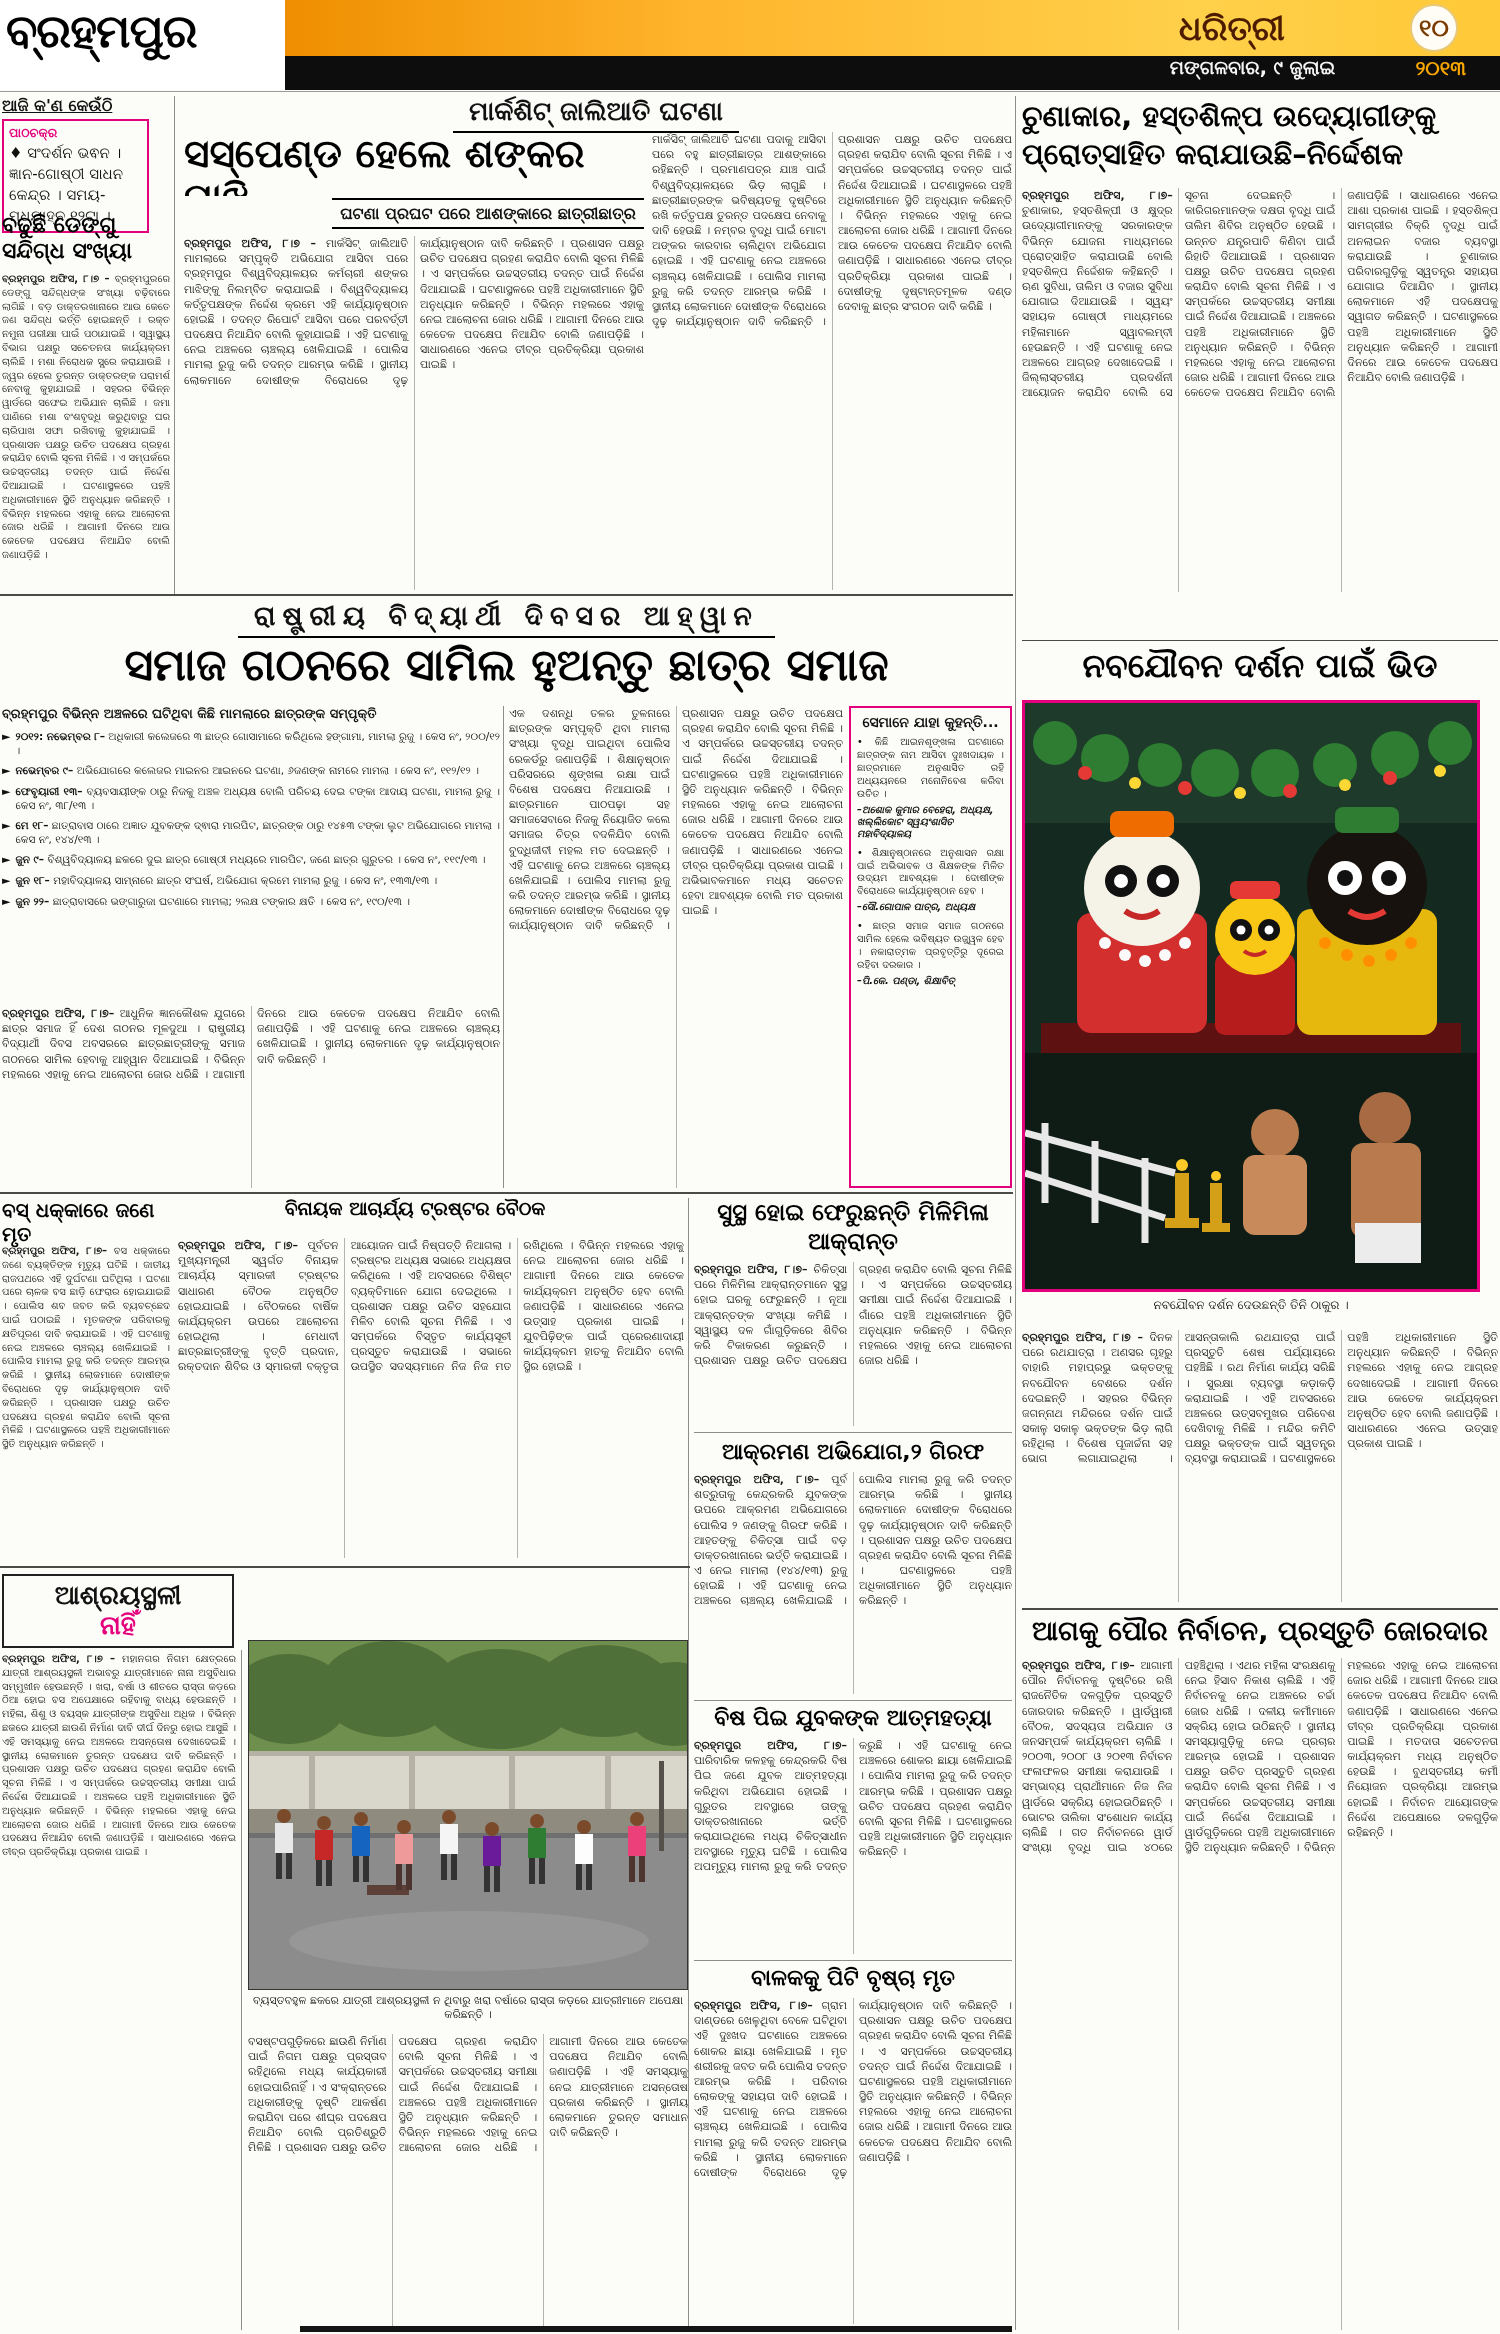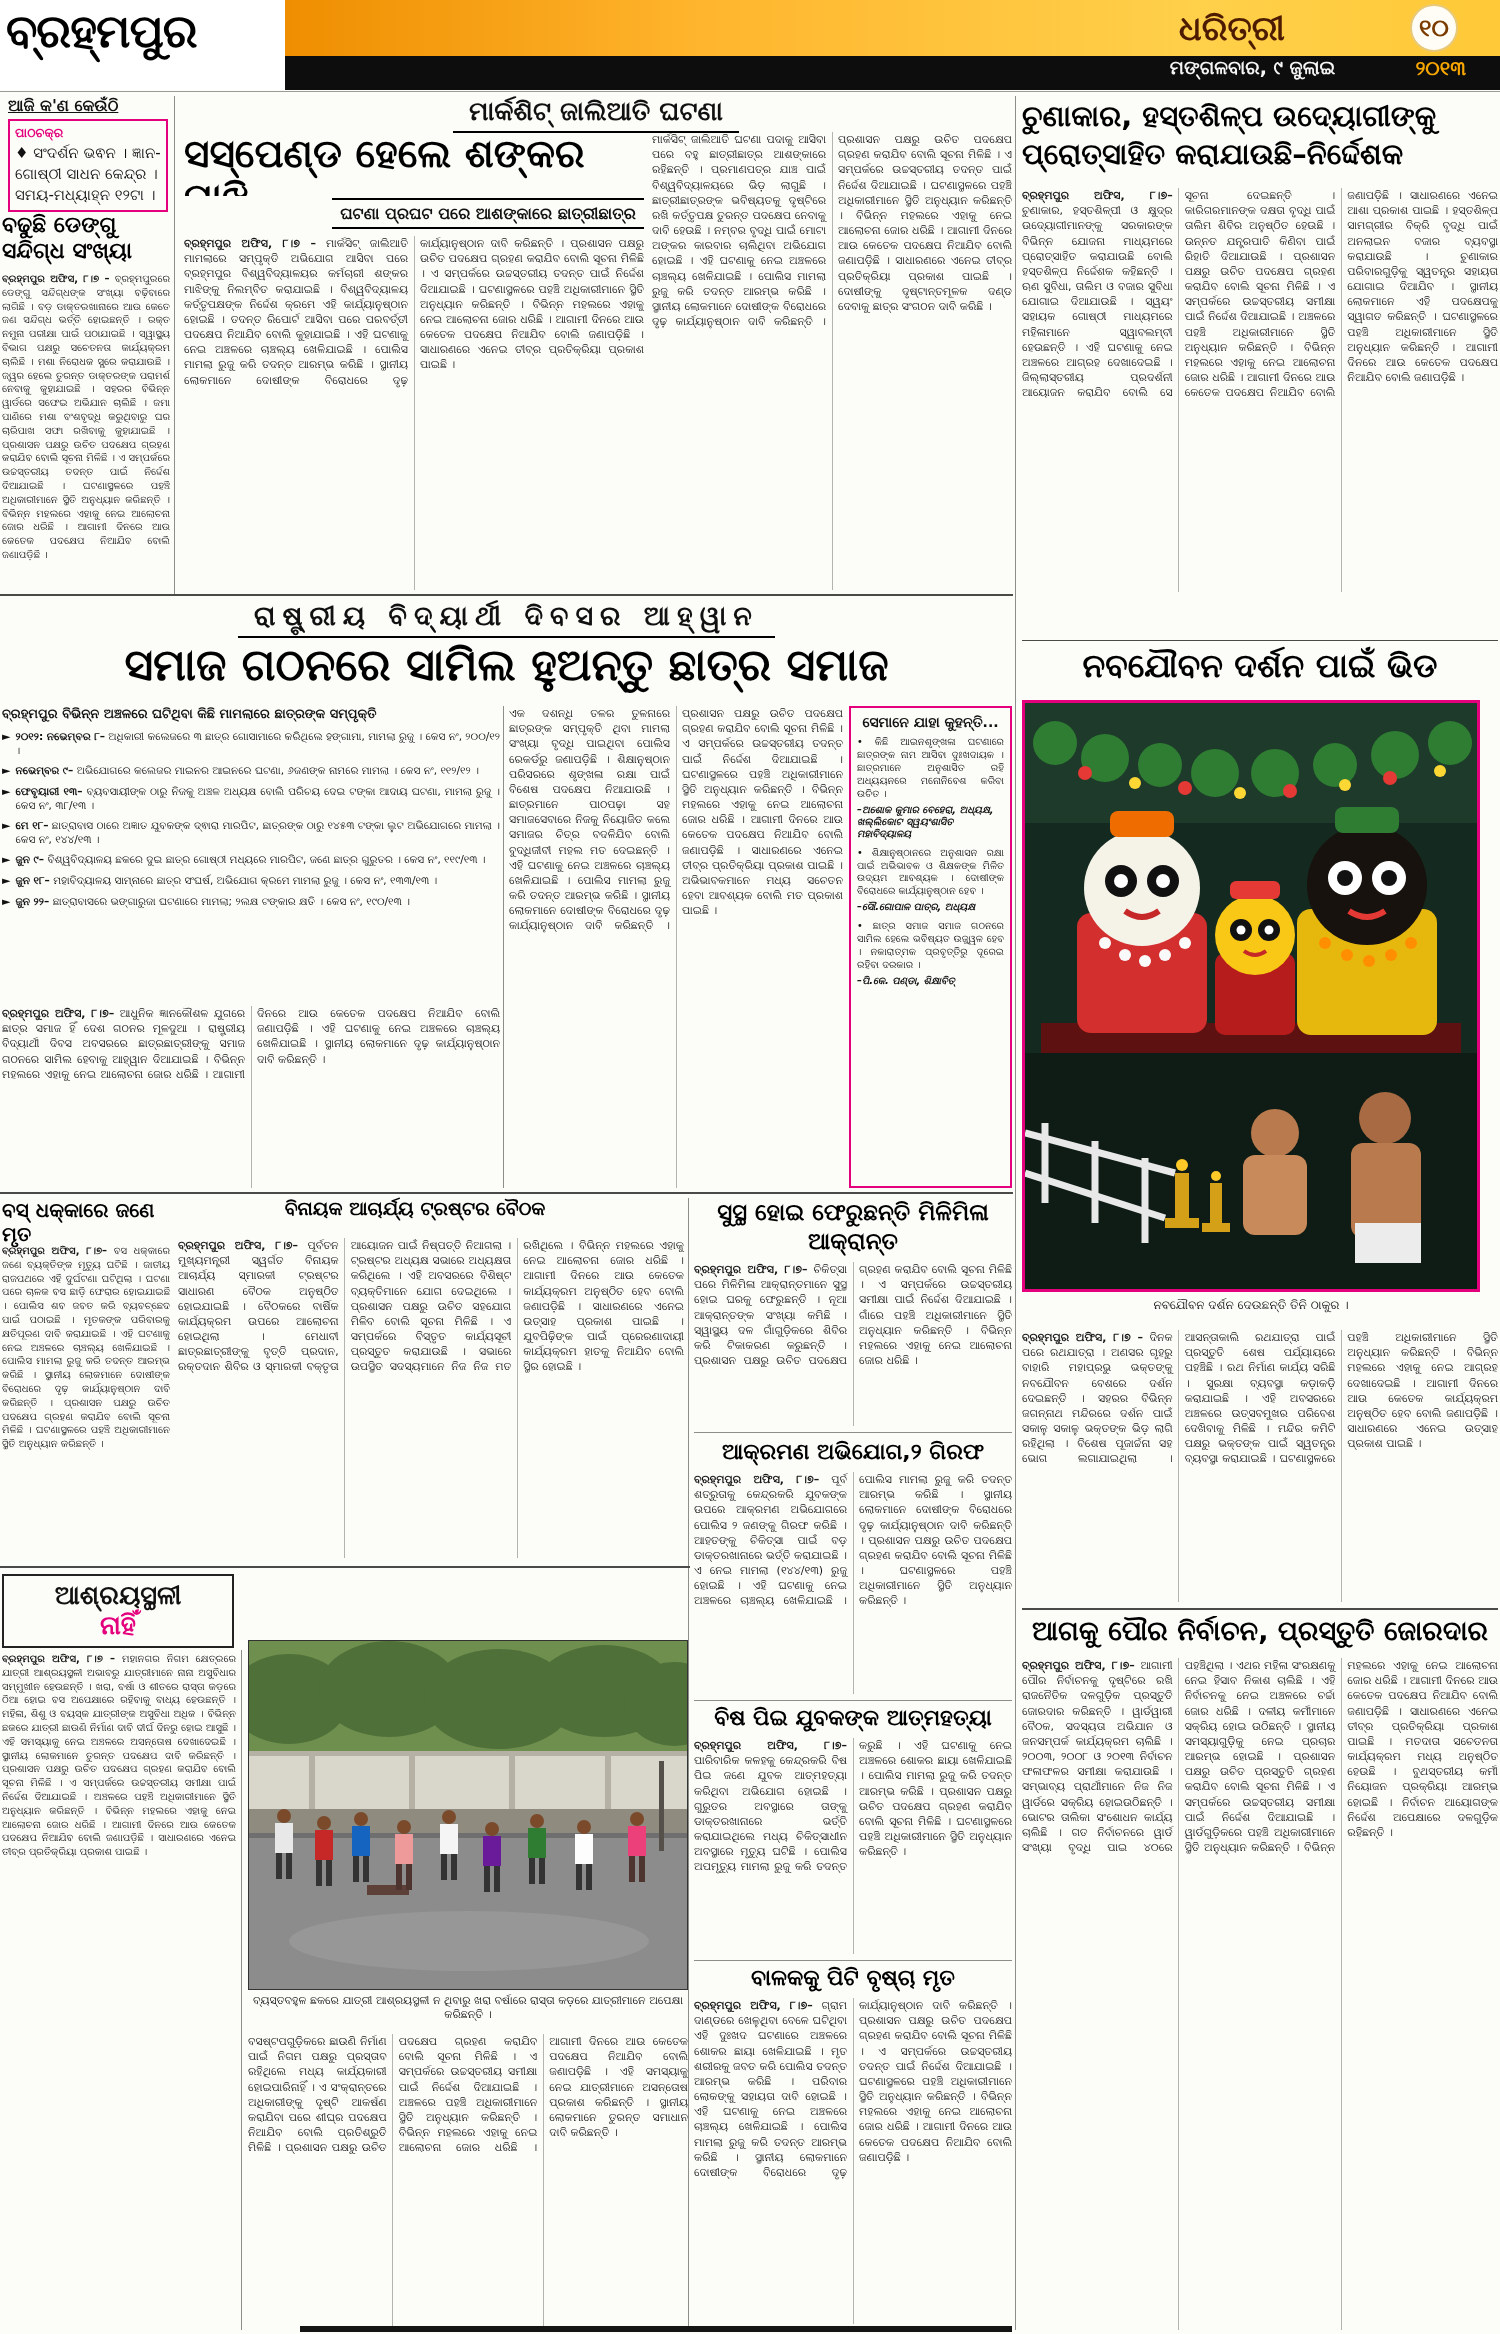--- a/index.html
+++ b/index.html
@@ -34,21 +34,21 @@
   <div class="abs" style="left:285px;top:0;width:1215px;height:56px;background:linear-gradient(90deg,#ef8e00,#ffb62e 35%,#ffd04a 75%,#ffc937)">
     <div class="abs" style="right:215px;top:8px;font-size:34px;font-weight:bold;color:#4d1c00">ଧରିତ୍ରୀ</div>
     <div class="abs" style="right:42px;top:4px;width:48px;height:48px;border-radius:50%;background:#fffdf5;display:flex;align-items:center;justify-content:center;font-size:24px;font-weight:bold;color:#7a3b00;border:2px solid #e8c97a">୧୦</div>
   </div>
   <div class="abs" style="left:285px;top:56px;width:1215px;height:34px;background:#0d0d0d;display:flex;align-items:flex-start;justify-content:flex-end;gap:80px;padding-right:34px">
     <span style="color:#f5f5f5;font-size:19px;font-weight:bold">ମଙ୍ଗଳବାର, ୯ ଜୁଲାଇ</span>
     <span style="color:#f7a600;font-size:20px;font-weight:bold">୨୦୧୩</span>
   </div>
   <div class="hrule" style="left:0;top:91px;width:1500px;background:#9a9a97"></div>
 
-  <div class="abs" style="left:8px;top:96px;width:160px">
+  <div class="abs" style="left:2px;top:96px;width:147px">
     <div style="font-size:16px;font-weight:bold;text-decoration:underline;margin-bottom:4px">ଆଜି କ'ଣ କେଉଁଠି</div>
     <div style="border:2px solid #e4007c;padding:4px 5px">
       <div style="color:#e4007c;font-weight:bold;font-size:12.5px;margin-bottom:2px">ପାଠଚକ୍ର</div>
       <div style="font-size:15px;line-height:1.4">♦ ସଂଦର୍ଶନ ଭଵନ । ଜ୍ଞାନ-ଗୋଷ୍ଠୀ ସାଧନ କେନ୍ଦ୍ର । ସମୟ-ମଧ୍ୟାହ୍ନ ୧୨ଟା ।</div>
     </div>
   </div>
 
   <div class="abs headline" style="left:2px;top:212px;width:168px;font-size:22px;line-height:1.2">ବଢୁଛି ଡେଙ୍ଗୁ ସନ୍ଦିଗ୍ଧ ସଂଖ୍ୟା</div>
   <div class="abs abody small" style="left:2px;top:272px;width:168px;height:318px">
     <b class="dl">ବ୍ରହ୍ମପୁର ଅଫିସ, ୮।୭ –</b>

